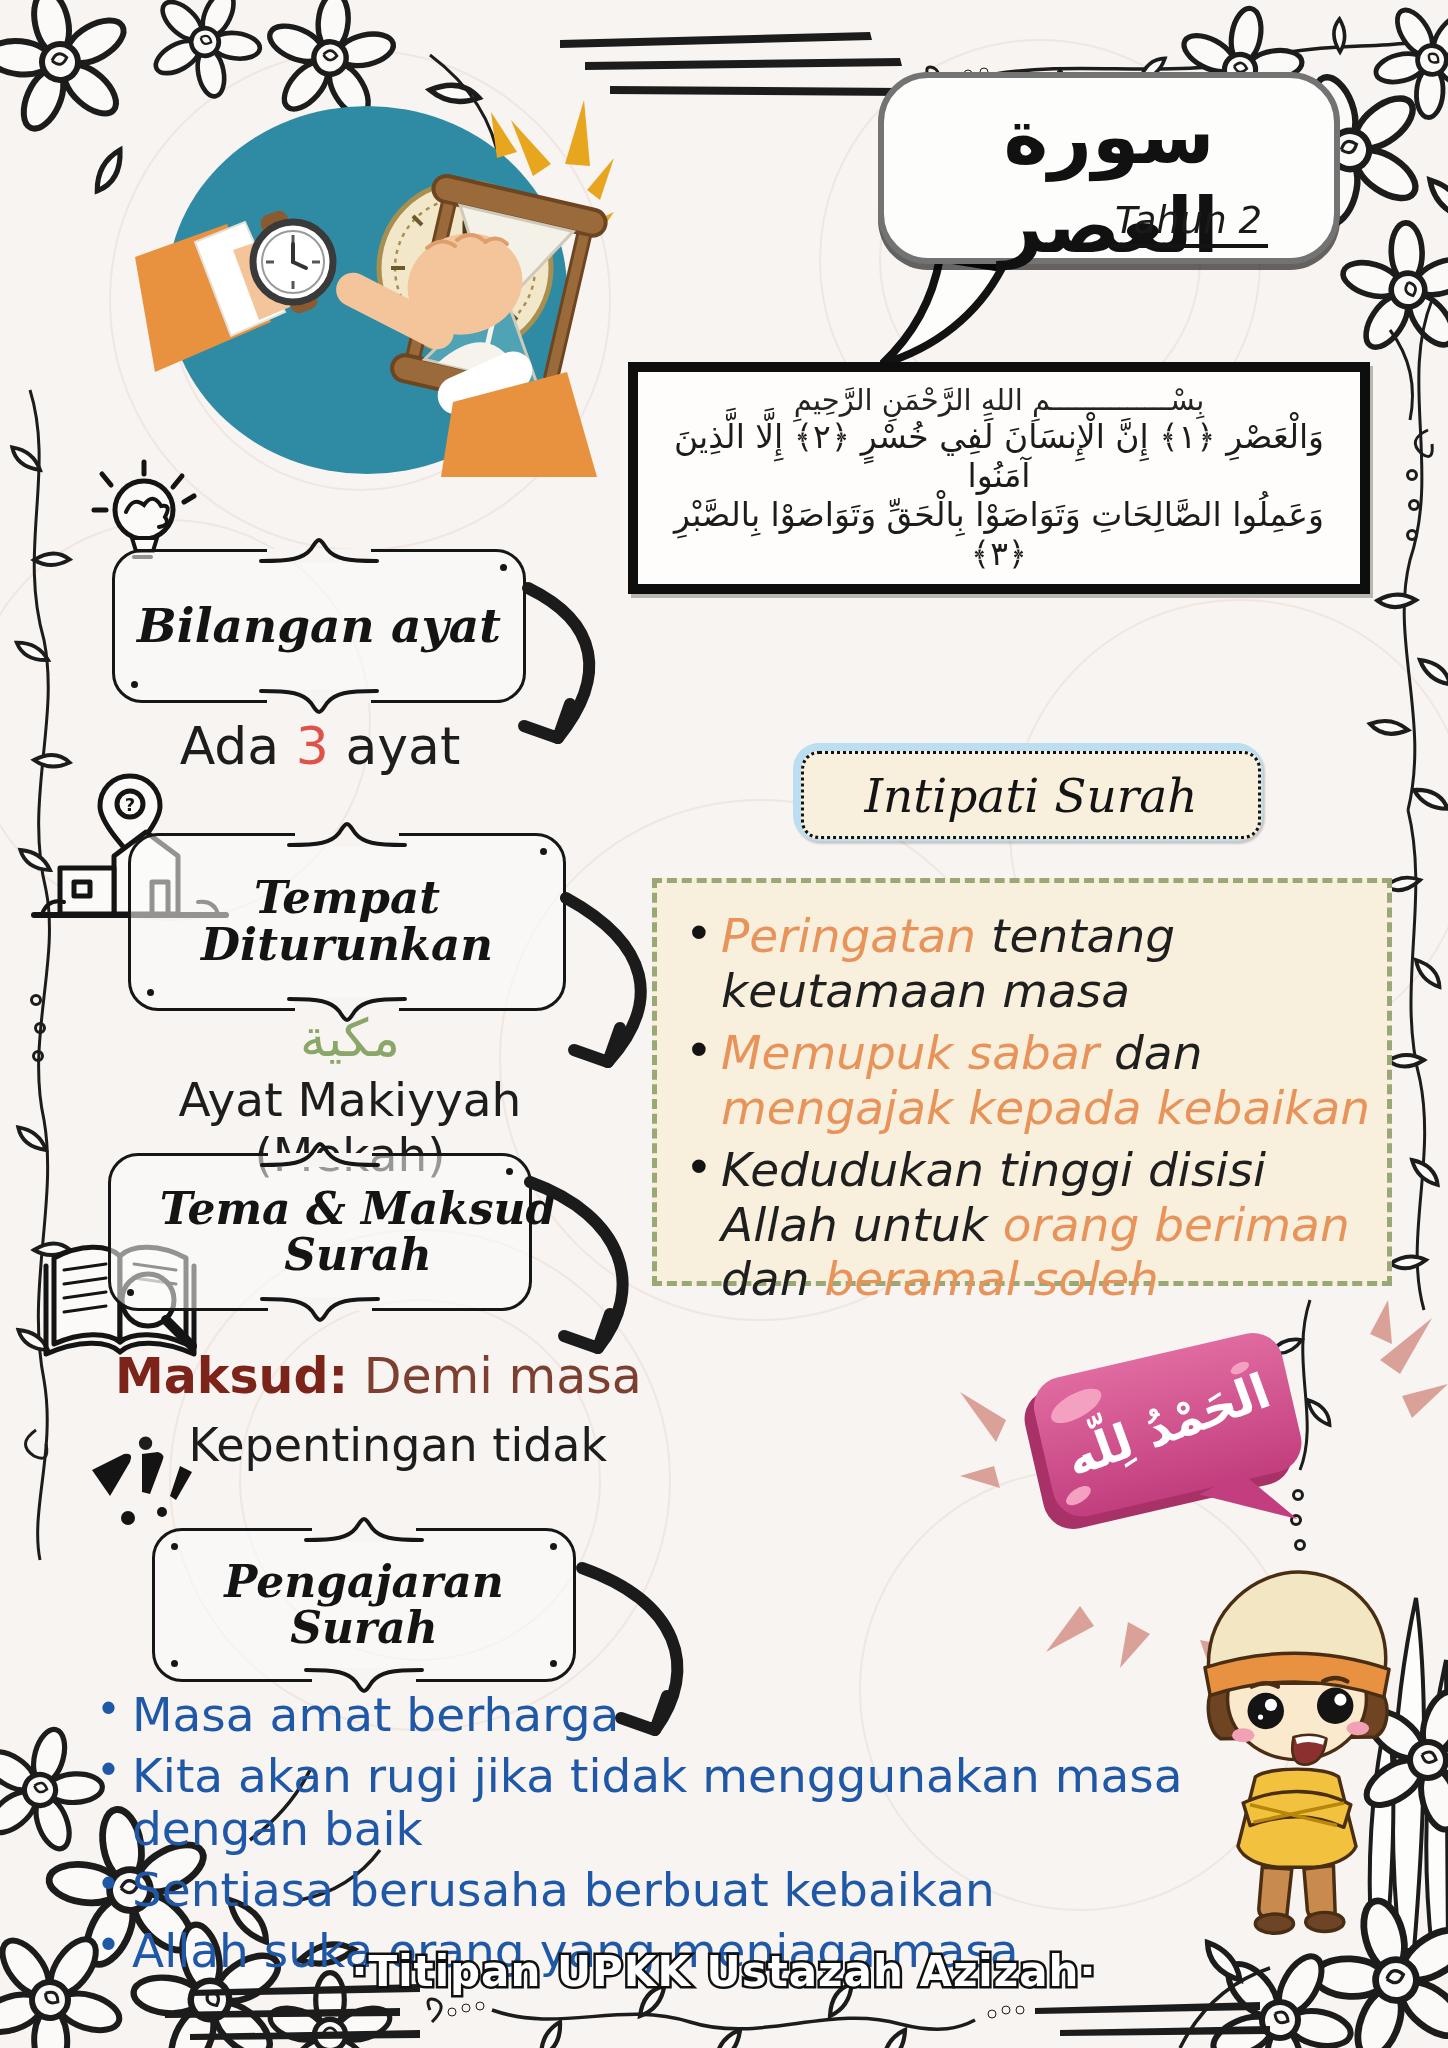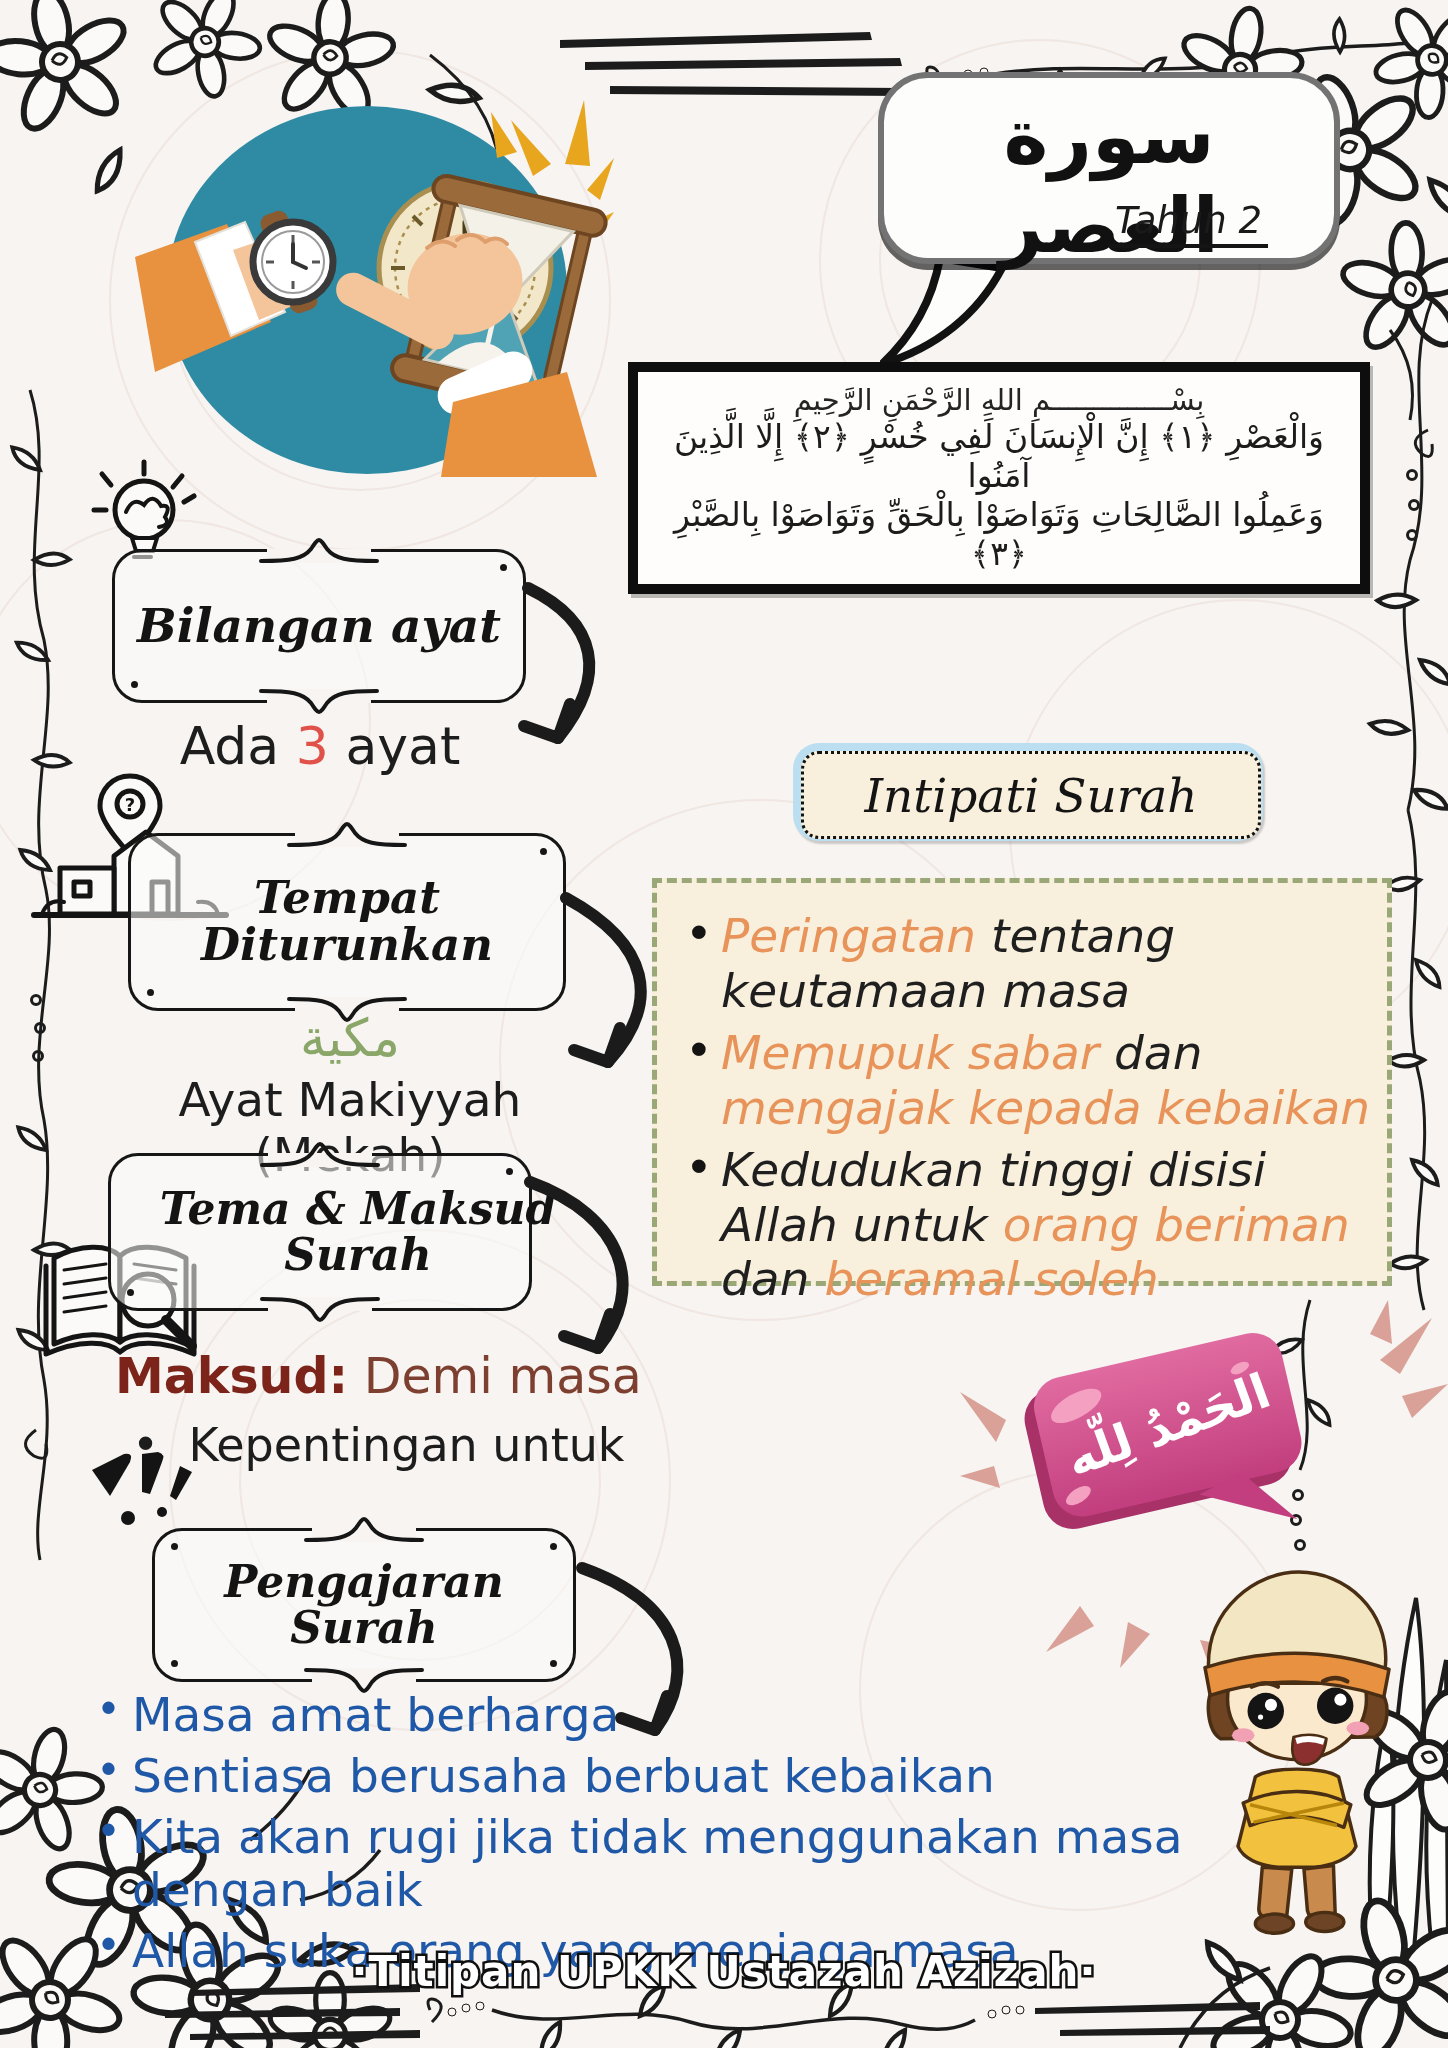--- a/index.html
+++ b/index.html
@@ -403,21 +403,21 @@
     <div class="lbl" style="font-size:44px;padding-left:38px;">
       <span>Tema &amp; Maksud</span>
       <span>Surah</span>
     </div>
   </div>
 
   <div class="abs handtext" style="left:115px;top:1348px;width:620px;font-size:49px;">
     <span style="font-weight:bold;color:var(--maroon);">Maksud:</span><span style="color:var(--brownred);"> Demi masa</span>
   </div>
   <div class="abs handtext" style="left:132px;top:1418px;width:560px;font-size:46px;">
-    <span>•&nbsp; </span><span>Kepentingan untuk</span>
+    <span>•&nbsp; </span><span>Kepentingan tidak</span>
   </div>
 
   <svg class="abs" width="150" height="120" viewBox="0 0 150 120" style="left:84px;top:1452px;">
     <g fill="#141414">
       <path d="M8 18 L40 2 Q 50 0 46 10 L 26 44 Z"></path>
       <path d="M58 2 L74 0 Q 82 2 78 10 L 66 42 L 58 40 Z"></path>
       <path d="M96 14 L108 20 L92 48 L86 44 Z"></path>
       <circle cx="44" cy="66" r="7"></circle>
       <circle cx="78" cy="60" r="5"></circle>
     </g>
@@ -438,23 +438,23 @@
       <span class="cdot" style="bottom:12px;right:16px;"></span>
     <div class="lbl" style="font-size:44px;">
       <span>Pengajaran</span>
       <span>Surah</span>
     </div>
   </div>
 
   <div class="abs" style="left:92px;top:1688px;width:1290px;">
     <ul class="plain blue-list">
         <li>Masa amat berharga</li>
-        <li>Sentiasa berusaha berbuat kebaikan</li>
         <li>Kita akan rugi jika tidak menggunakan masa
 dengan baik</li>
+        <li>Sentiasa berusaha berbuat kebaikan</li>
         <li>Allah suka orang yang menjaga masa</li>
       </ul>
   </div>
 
   <svg class="abs" width="1448" height="2048" viewBox="0 0 1448 2048" style="left:0;top:0;pointer-events:none;">
     <g stroke="#1b1b1b" stroke-width="12" fill="none" stroke-linecap="round">
       <path d="M528 588 C 598 622 608 676 558 738"></path>
       <path d="M558 738 L524 726 M558 738 L570 704"></path>
       <path d="M566 898 C 650 944 662 1002 608 1062"></path>
       <path d="M608 1062 L574 1050 M608 1062 L620 1028"></path>

